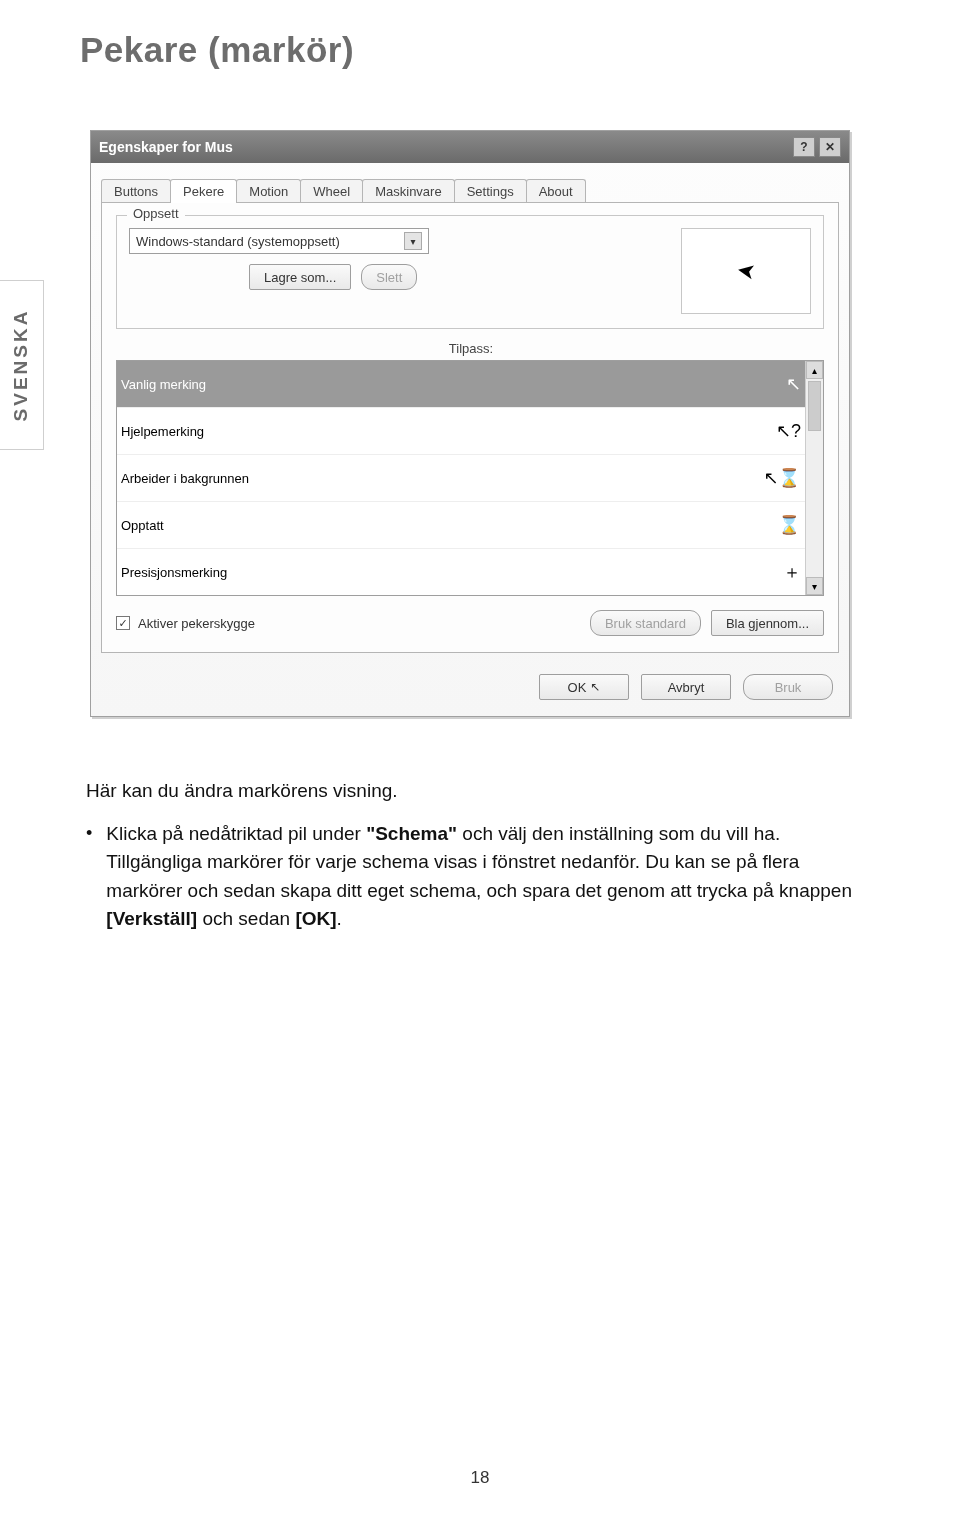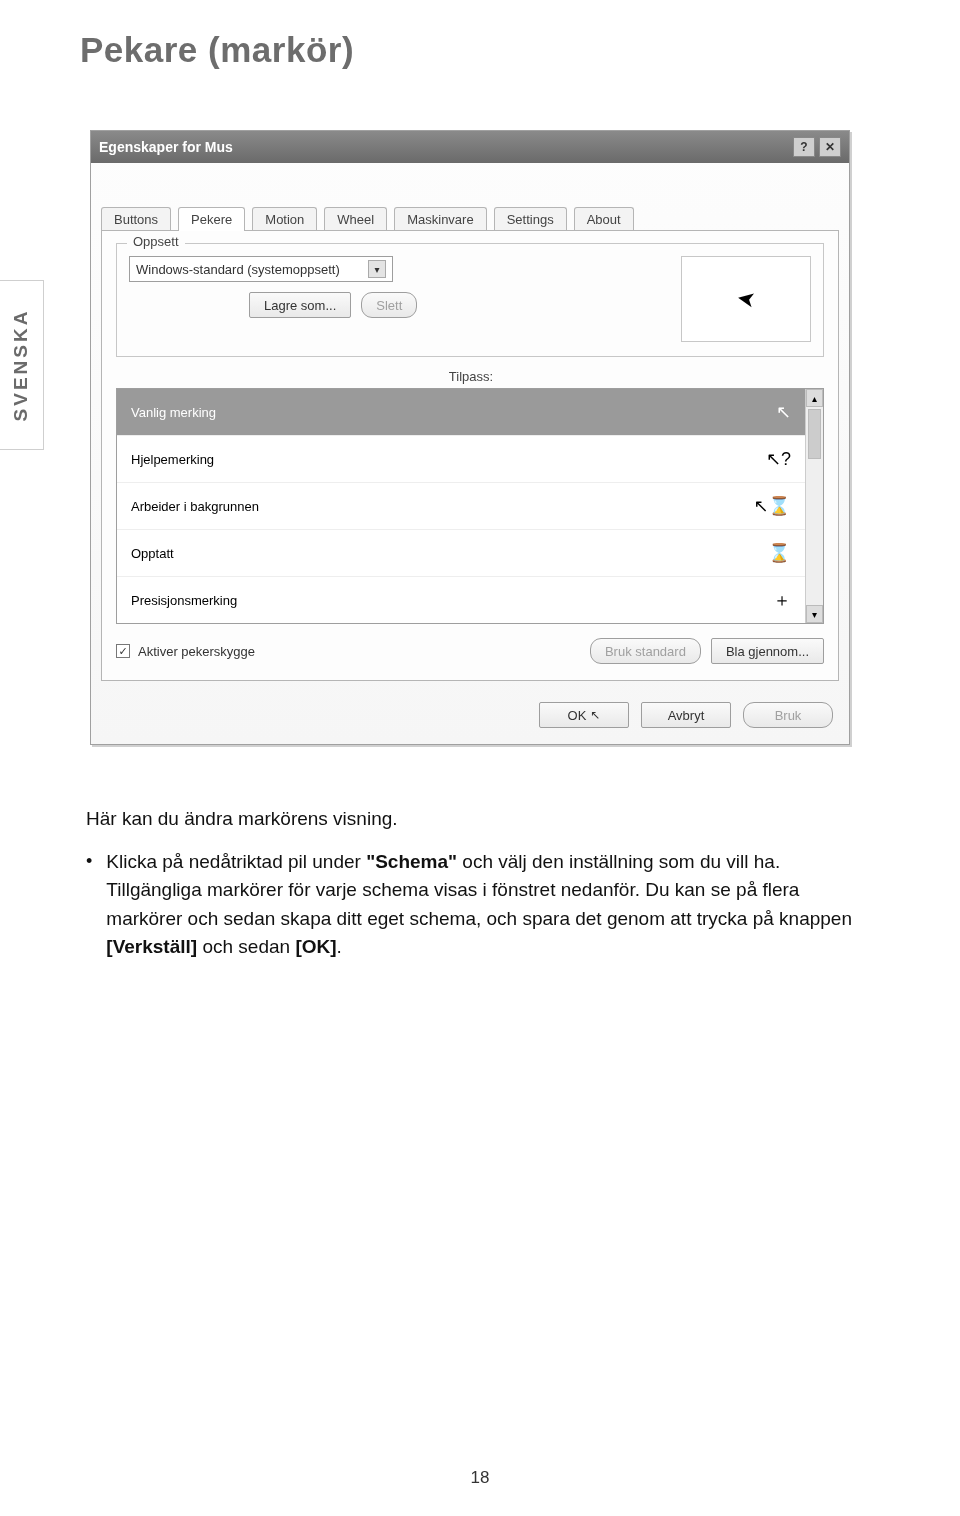--- a/index.html
+++ b/index.html
@@ -64,23 +64,22 @@
   .winbtn {
     width: 22px; height: 20px;
     background: #cfcfcf;
     border: 1px solid #888;
     display:flex; align-items:center; justify-content:center;
     font-size:12px; color:#333;
   }
   .tabs-row {
     padding: 16px 10px 0 10px;
     display: flex;
-    gap: 8px;
+    gap: 0;
     border-bottom: none;
-    margin-top: 28px;
   }
   .tab {
     background: #f3f3f3;
     border: 1px solid #b5b5b5;
     border-bottom: none;
     padding: 4px 12px;
     font-size: 13px;
     color: #444;
     border-radius: 3px 3px 0 0;
     margin-right: -1px;
@@ -113,21 +112,21 @@
     font-size: 13px;
     color: #444;
   }
   .scheme-row {
     display: flex;
     align-items: flex-start;
     gap: 30px;
   }
   .scheme-left { flex: 1; }
   .dropdown {
-    width: 264px;
+    width: 300px;
     height: 26px;
     border: 1px solid #9e9e9e;
     background: #fff;
     display: flex;
     align-items: center;
     justify-content: space-between;
     padding: 0 6px;
     font-size: 13px;
     color: #333;
   }
@@ -167,21 +166,21 @@
   .label-small { font-size: 13px; color:#444; margin: 10px 0 4px 2px; text-align: center; }
   .listbox {
     border: 1px solid #9e9e9e;
     background: #fff;
     height: 236px;
     display: flex;
   }
   .listitems { flex:1; overflow:hidden; }
   .listitem {
     display:flex; align-items:center; justify-content:space-between;
-    padding: 10px 14px;
+    padding: 10px 4px;
     font-size: 13px;
     border-bottom: 1px solid #eee;
     height: 47px;
   }
   .listitem.selected {
     background: #9a9a9a;
     color: #fff;
   }
   .listicon { font-size: 18px; }
   .scrollbar {

